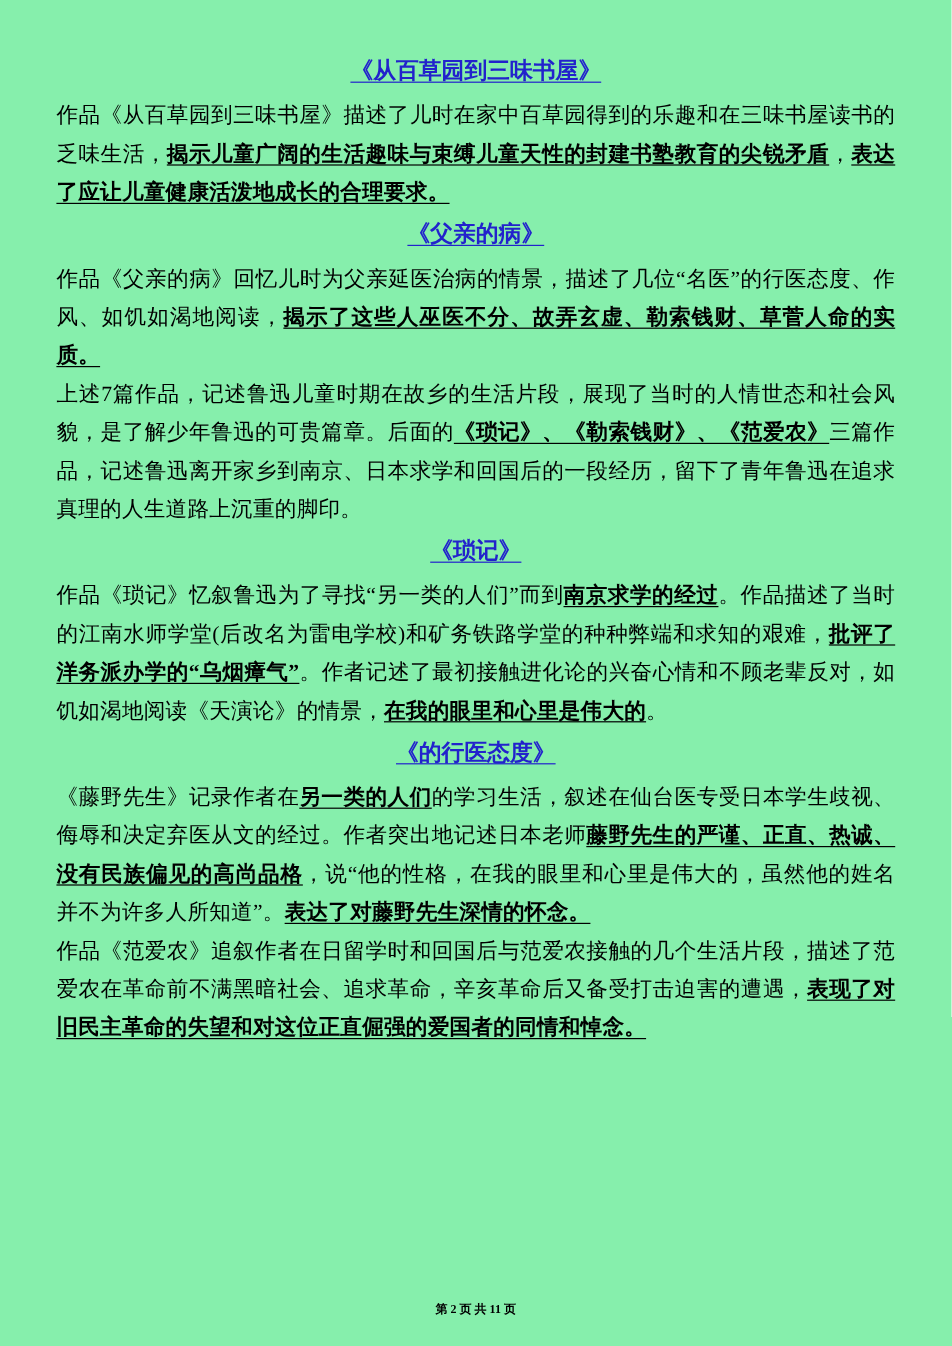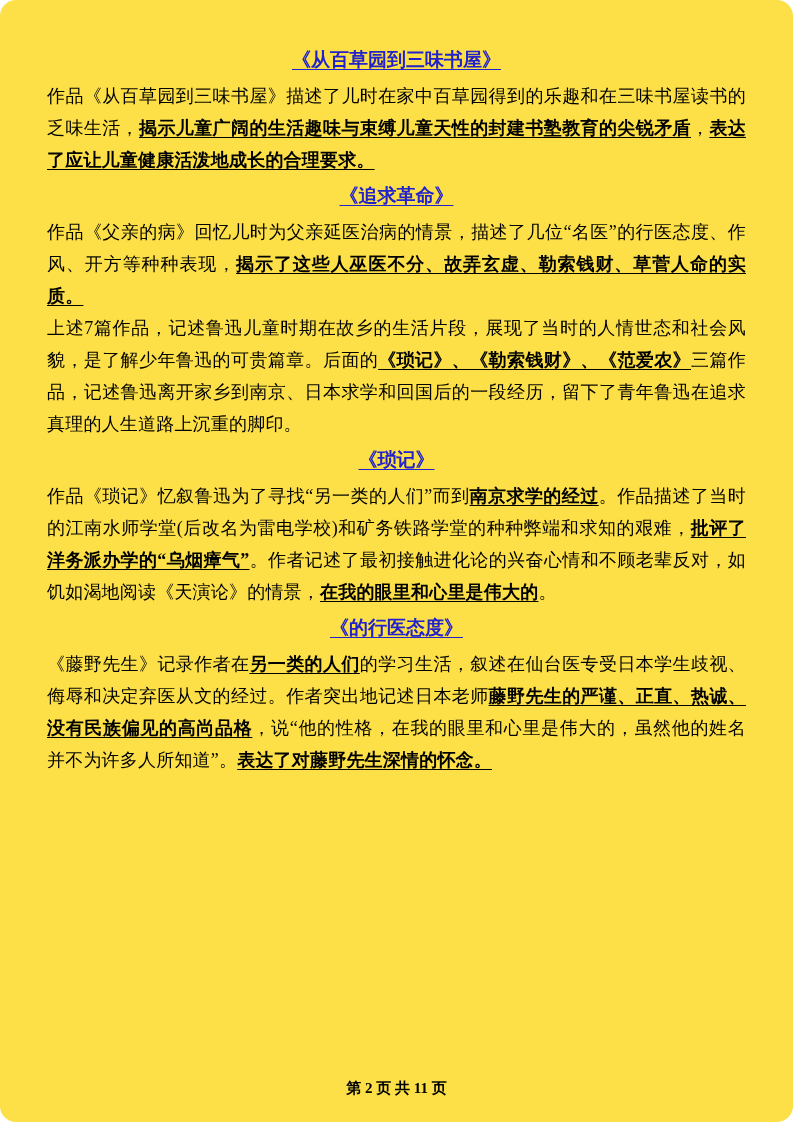--- a/index.html
+++ b/index.html
@@ -49,33 +49,34 @@
     text-decoration: underline;
     text-underline-offset: 3px;
   }
   .footer {
     position: absolute;
     left: 0;
     right: 0;
     bottom: 24px;
     text-align: center;
     font-weight: bold;
-    font-size: 15px;
+    font-size: 10px;
     color: #000000;
   }
 </style>
 </head>
 <body>
 
-<div class="page" style="--heading-color: #2222cc; color: rgb(0, 0, 0); background: #fde047; border-radius: 16px;">
+<div class="page" style="--heading-color: #2222cc; color: rgb(0, 0, 0); background: #86efac;">
   <div class="content" id="content">
       <h2 class="heading">《从百草园到三味书屋》</h2>
       <p class="para"><span class="run">作品《从百草园到三味书屋》描述了儿时在家中百草园得到的乐趣和在三味书屋读书的乏味生活，</span><span class="run emph">揭示儿童广阔的生活趣味与束缚儿童天性的封建书塾教育的尖锐矛盾</span><span class="run">，</span><span class="run emph">表达了应让儿童健康活泼地成长的合理要求。</span></p>
-      <h2 class="heading">《追求革命》</h2>
-      <p class="para"><span class="run">作品《父亲的病》回忆儿时为父亲延医治病的情景，描述了几位“名医”的行医态度、作风、开方等种种表现，</span><span class="run emph">揭示了这些人巫医不分、故弄玄虚、勒索钱财、草菅人命的实质。</span></p>
+      <h2 class="heading">《父亲的病》</h2>
+      <p class="para"><span class="run">作品《父亲的病》回忆儿时为父亲延医治病的情景，描述了几位“名医”的行医态度、作风、如饥如渴地阅读，</span><span class="run emph">揭示了这些人巫医不分、故弄玄虚、勒索钱财、草菅人命的实质。</span></p>
       <p class="para"><span class="run">上述7篇作品，记述鲁迅儿童时期在故乡的生活片段，展现了当时的人情世态和社会风貌，是了解少年鲁迅的可贵篇章。后面的</span><span class="run emph">《琐记》、《勒索钱财》、《范爱农》</span><span class="run">三篇作品，记述鲁迅离开家乡到南京、日本求学和回国后的一段经历，留下了青年鲁迅在追求真理的人生道路上沉重的脚印。</span></p>
       <h2 class="heading">《琐记》</h2>
       <p class="para"><span class="run">作品《琐记》忆叙鲁迅为了寻找“另一类的人们”而到</span><span class="run emph">南京求学的经过</span><span class="run">。作品描述了当时的江南水师学堂(后改名为雷电学校)和矿务铁路学堂的种种弊端和求知的艰难，</span><span class="run emph">批评了洋务派办学的“乌烟瘴气”</span><span class="run">。作者记述了最初接触进化论的兴奋心情和不顾老辈反对，如饥如渴地阅读《天演论》的情景，</span><span class="run emph">在我的眼里和心里是伟大的</span><span class="run">。</span></p>
       <h2 class="heading">《的行医态度》</h2>
       <p class="para"><span class="run">《藤野先生》记录作者在</span><span class="run emph">另一类的人们</span><span class="run">的学习生活，叙述在仙台医专受日本学生歧视、侮辱和决定弃医从文的经过。作者突出地记述日本老师</span><span class="run emph">藤野先生的严谨、正直、热诚、没有民族偏见的高尚品格</span><span class="run">，说“他的性格，在我的眼里和心里是伟大的，虽然他的姓名并不为许多人所知道”。</span><span class="run emph">表达了对藤野先生深情的怀念。</span></p>
+      <p class="para"><span class="run">作品《范爱农》追叙作者在日留学时和回国后与范爱农接触的几个生活片段，描述了范爱农在革命前不满黑暗社会、追求革命，辛亥革命后又备受打击迫害的遭遇，</span><span class="run emph">表现了对旧民主革命的失望和对这位正直倔强的爱国者的同情和悼念。</span></p>
     </div>
   <div class="footer">第 2 页 共 11 页</div>
 </div>
 
 </body></html>

